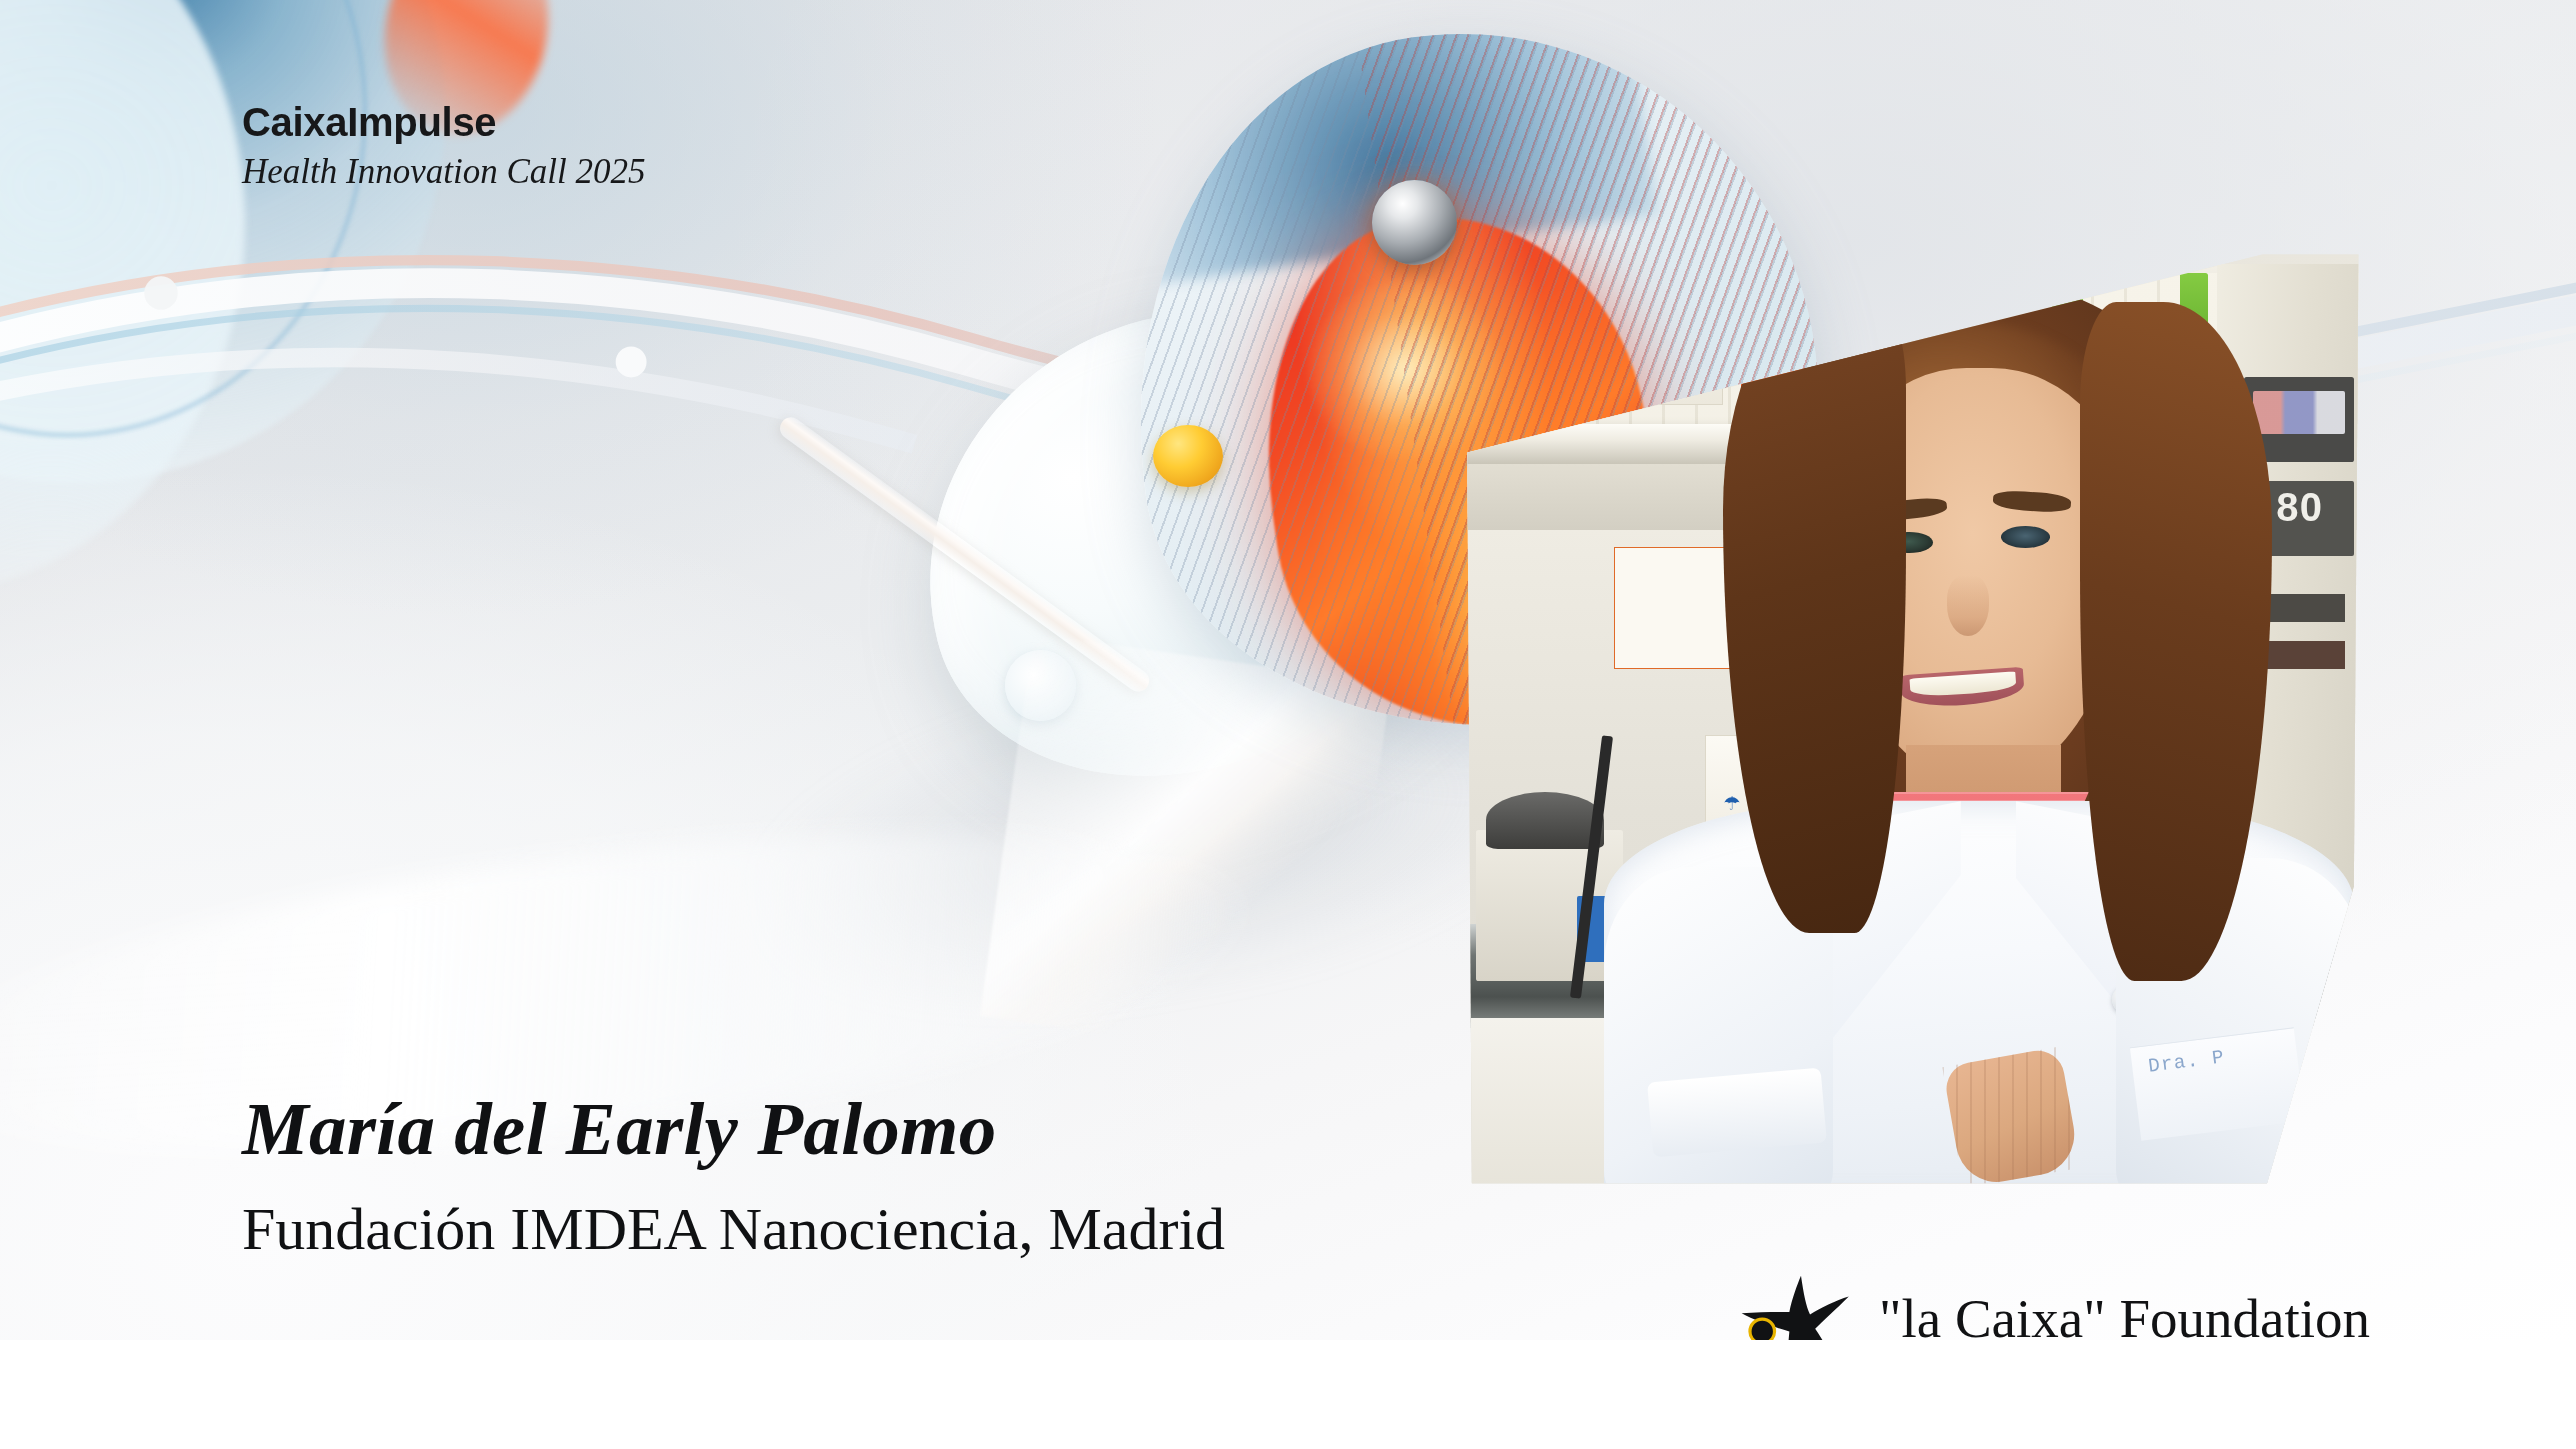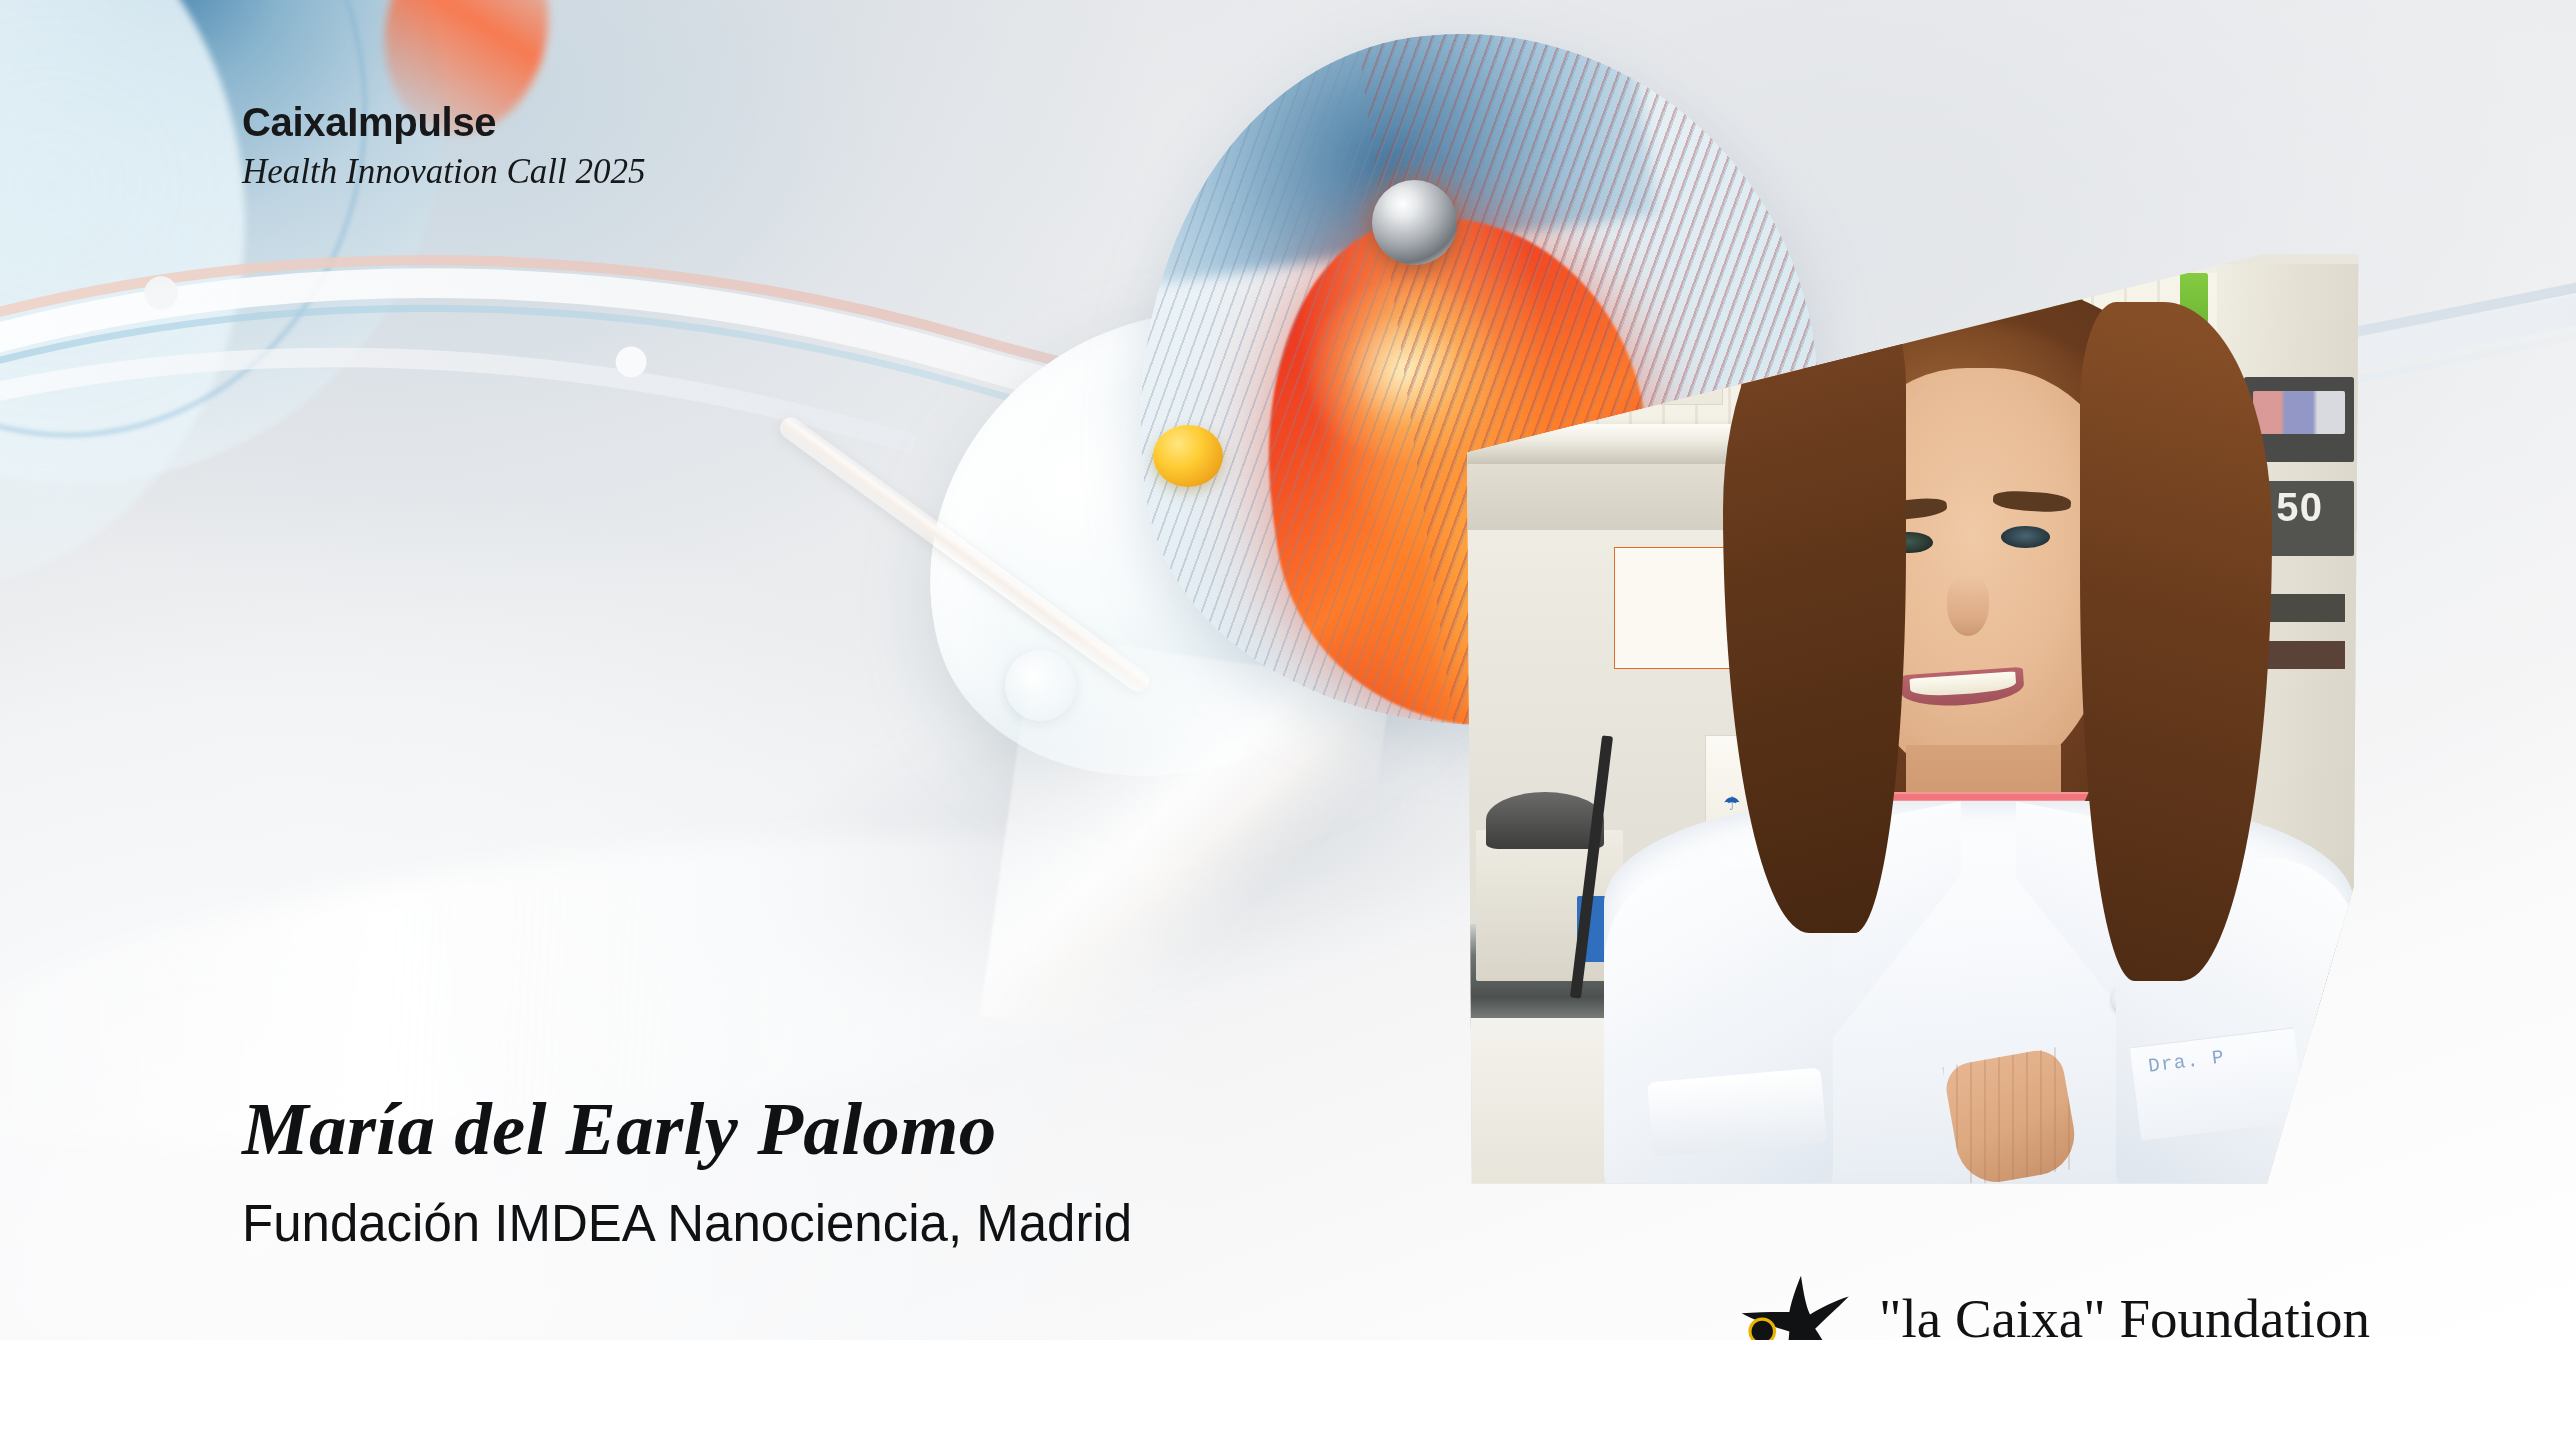--- a/index.html
+++ b/index.html
@@ -144,21 +144,21 @@
     position:absolute; left:240px; top:509px; width:1211px;
     font-size:64px; font-weight:400; color:#17181a; line-height:1.30; letter-spacing:-0.8px;
   }
 
   .person { position:absolute; left:242px; top:1088px; }
   .person-name {
     font-family:"Liberation Serif", serif; font-style:italic; font-weight:700;
     font-size:75px; color:#101113; line-height:1.08; letter-spacing:0.3px;
   }
   .person-affil {
-    font-family:Liberation Sans, sans-serif; font-size:51px; color:#101113;
+    font-family:Liberation Serif, serif; font-size:60px; color:#101113;
     margin-top:27px; line-height:1.1;
   }
 
   
   .photo {
     position:absolute; left:1449px; top:245px; width:914px; height:943px;
     -webkit-clip-path: polygon(2.0% 22.0%, 89.0% 1.0%, 99.5% 1.0%, 99.0% 68.0%, 89.5% 99.5%, 2.5% 99.5%);
     clip-path: polygon(2.0% 22.0%, 89.0% 1.0%, 99.5% 1.0%, 99.0% 68.0%, 89.5% 99.5%, 2.5% 99.5%);
     overflow:hidden; background:#e8e6e0;
   }
@@ -405,21 +405,21 @@
     <div class="ph poster2"></div>
     <div class="ph clock"></div>
     <div class="ph colorchart"></div>
     <div class="ph greenbag"></div>
     <div class="ph box-white"></div>
     <div class="icons-blue">☂ ⚱ ⇅</div>
     <div class="ph equip-right"></div>
     <div class="ph equip-panel"></div>
     <div class="ph equip-leds"></div>
     <div class="ph equip-disp"></div>
-    <div class="disp-num">50</div>
+    <div class="disp-num">80</div>
     <div class="ph equip-strip1"></div>
     <div class="ph equip-strip2"></div>
     <div class="ph bench"></div>
     <div class="ph bench-white"></div>
     <div class="ph equip-small"></div>
     <div class="ph equip-dark"></div>
     <div class="ph blue-obj"></div>
     <div class="ph cable"></div>
 
     <div class="ph hair-back"></div>

